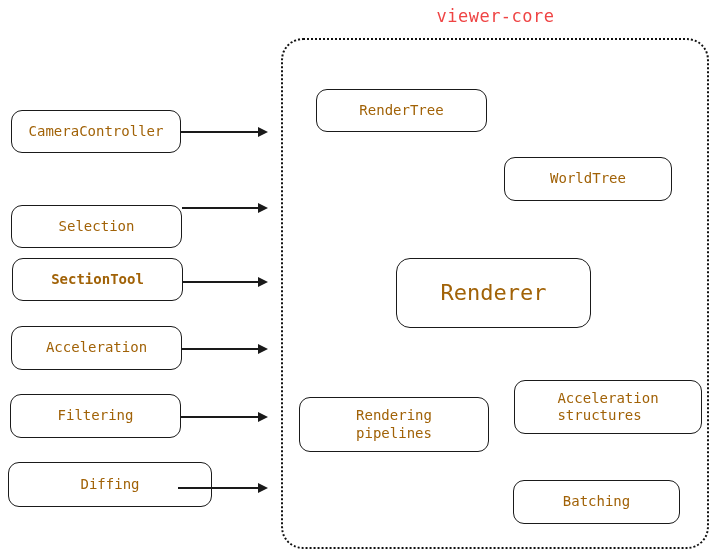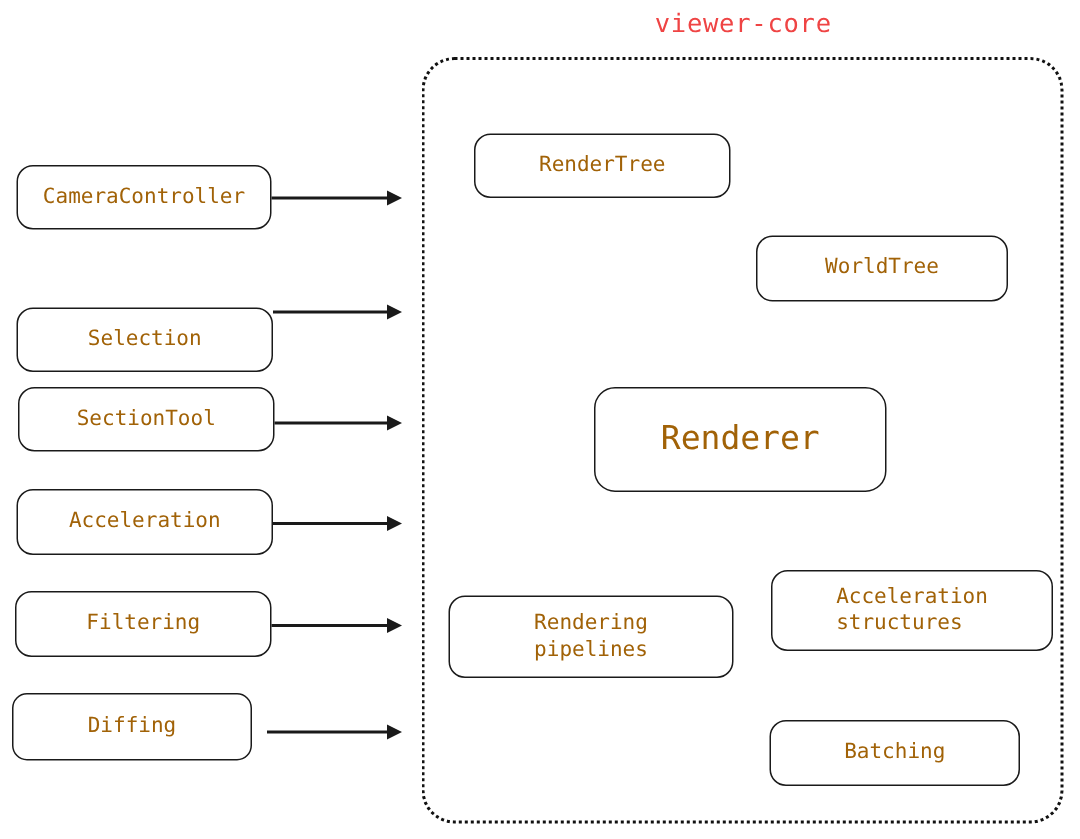--- a/index.html
+++ b/index.html
@@ -92,27 +92,27 @@
 <div id="canvas">
 
   <div id="group-title">viewer-core</div>
 
   <div id="group-box"></div>
 
   <div class="node" style="left:11px; top:110px; width:170px; height:43px;">CameraController</div>
 
   <div class="node" style="left:11px; top:185px; width:171px; height:43px;margin-top:20px;">Selection</div>
 
-  <div class="node" style="left:12px; top:258px; width:171px; height:43px;">SectionTool</div>
+  <div class="node" style="left:12px; top:258px; width:171px; height:43px;font-weight:bold;">SectionTool</div>
 
   <div class="node" style="left:11px; top:326px; width:171px; height:44px;">Acceleration</div>
 
   <div class="node" style="left:10px; top:394px; width:171px; height:44px;">Filtering</div>
 
-  <div class="node" style="left:8px; top:462px; width:160px; height:45px;border-radius:10px;">Diffing</div>
+  <div class="node" style="left:8px; top:462px; width:204px; height:45px;">Diffing</div>
 
   <div class="arrow" style="left:181px; top:131px; width:87px;">
     <div class="shaft"></div>
     <div class="head"></div>
   </div>
 
   <div class="arrow" style="left:182px; top:207px; width:86px;">
     <div class="shaft"></div>
     <div class="head"></div>
   </div>

